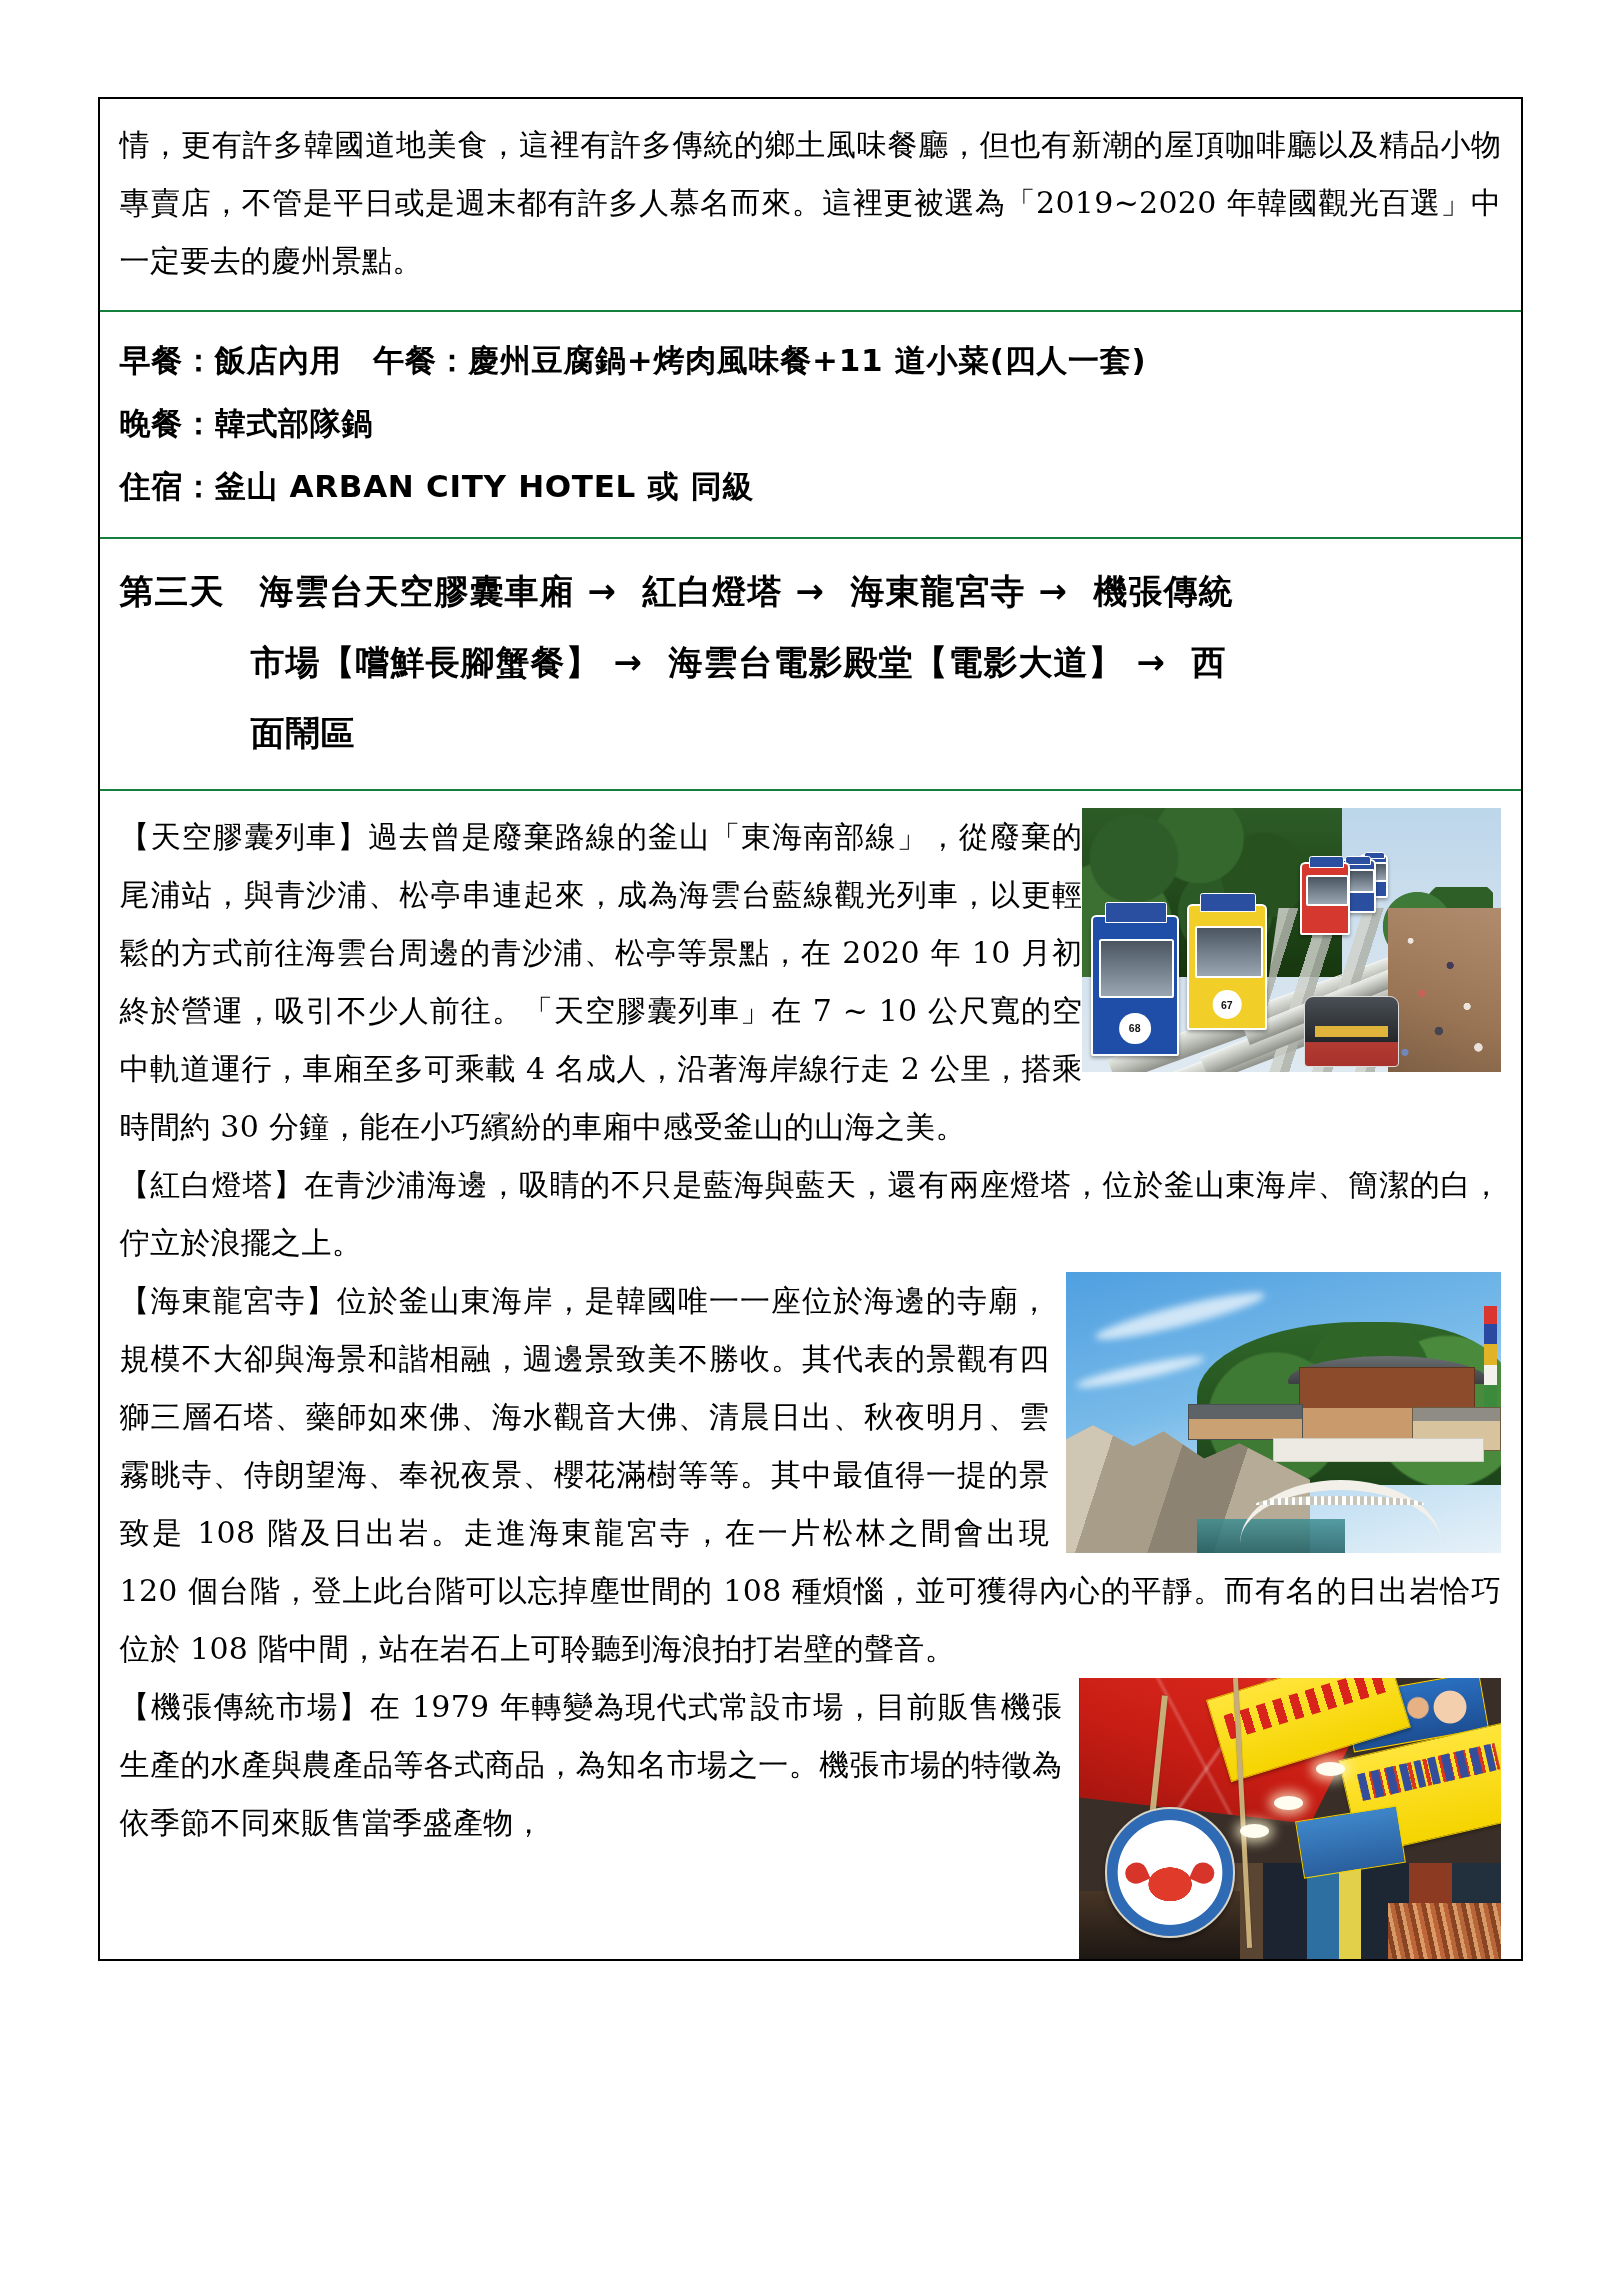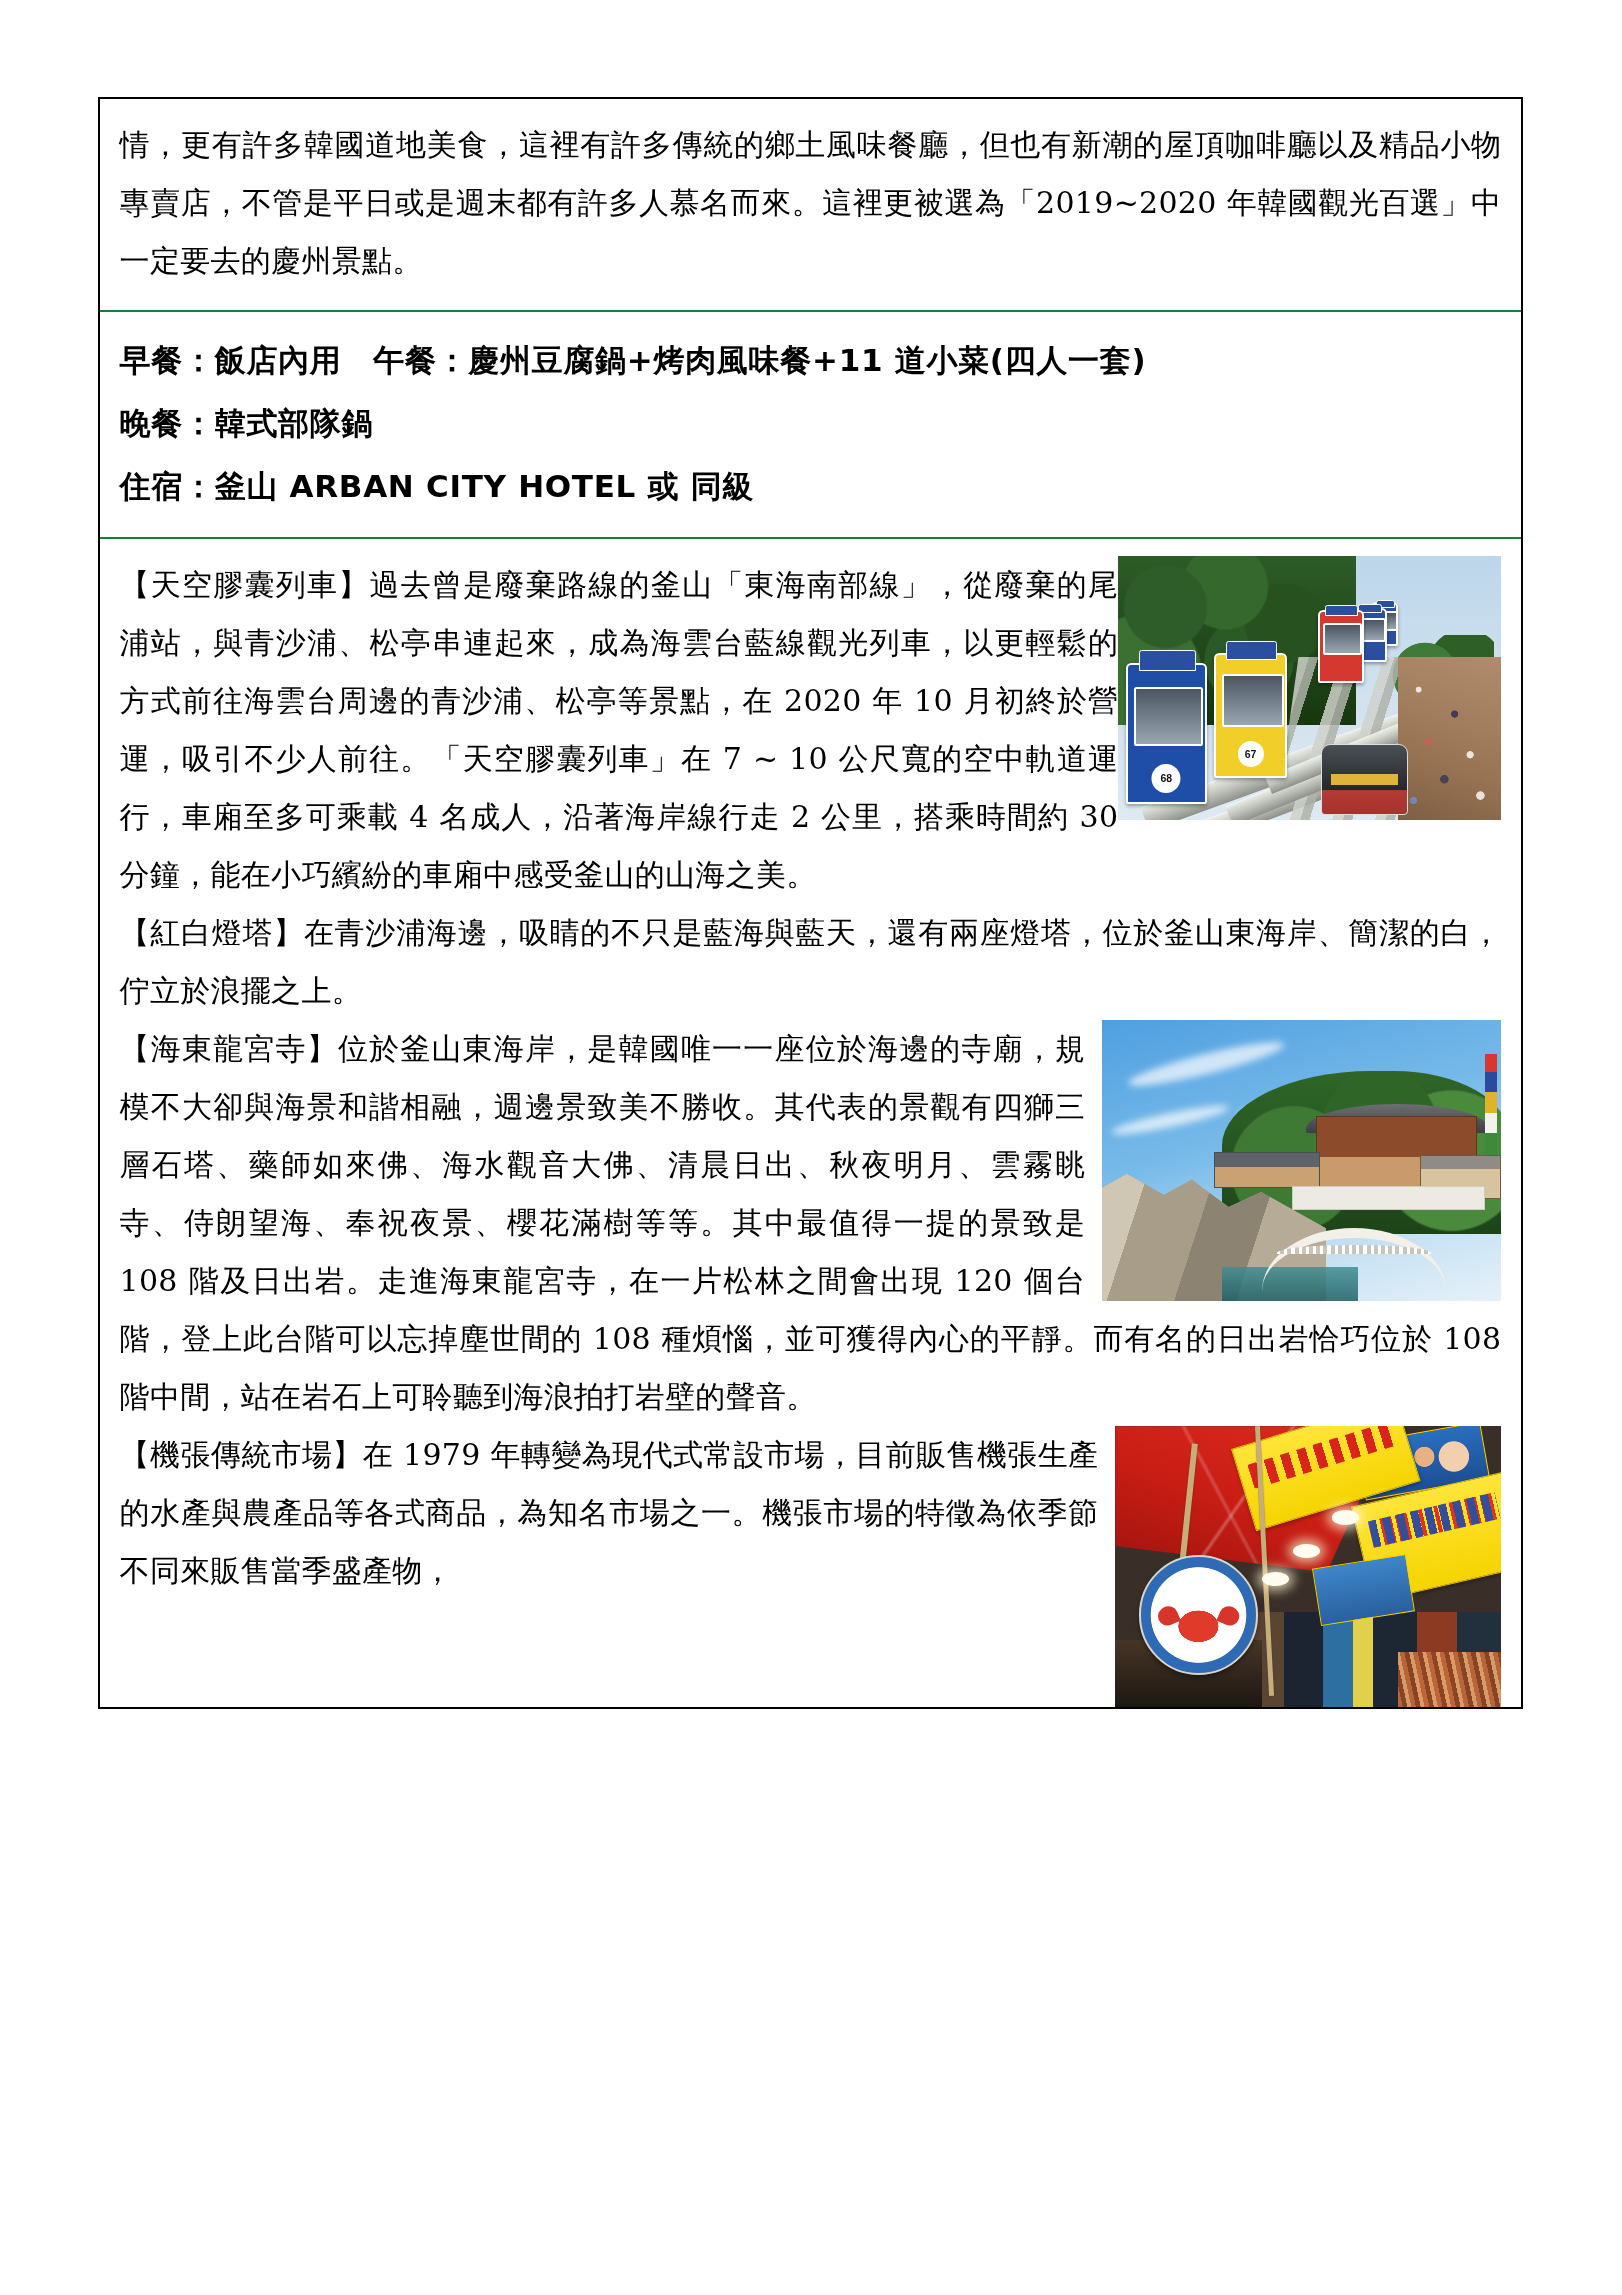--- a/index.html
+++ b/index.html
@@ -68,20 +68,21 @@
   .day-head-line { display: block; white-space: pre; }
   .day-head-line.cont { padding-left: 131px; }
 
   
   .fig {
     float: right;
     margin: 0 0 6.5px 17px;
     position: relative;
     overflow: hidden;
     border: 0;
+    padding-left: 36px;
   }
   .fig-train   { width: 383px; height: 264px; shape-outside: border-box; }
   .fig-temple  { width: 399px; height: 281px; }
   .fig-market  { width: 386px; height: 281px; }
 
   
   .train-sky {
     position:absolute; inset:0;
     background:
       linear-gradient(#bcd6ea 0%, #cfe0ee 45%, #dfe9f1 100%);
@@ -355,20 +356,29 @@
   </div>
 
   <div class="row">
     <div class="cell">
       <p class="meal">早餐：飯店內用　午餐：慶州豆腐鍋+烤肉風味餐+11 道小菜(四人一套)</p>
       <p class="meal">晚餐：韓式部隊鍋</p>
       <p class="meal">住宿：釜山 ARBAN CITY HOTEL 或 同級</p>
     </div>
   </div>
 
+  <div class="row">
+    <div class="cell">
+      <div class="day-head">
+        <span class="day-head-line"><span>第三天</span>　<span>海雲台天空膠囊車廂 →  紅白燈塔 →  海東龍宮寺 →  機張傳統</span></span>
+        <span class="day-head-line cont">市場【嚐鮮長腳蟹餐】 →  海雲台電影殿堂【電影大道】 →  西</span>
+        <span class="day-head-line cont">面鬧區</span>
+      </div>
+    </div>
+  </div>
 
   <div class="row">
     <div class="cell" style="padding-bottom:29px;">
 
       <div class="fig fig-train">
         <div class="train-sky"></div>
         <div class="train-trees"></div>
         <div class="train-trees2"></div>
         <div class="rail rail-a"></div>
         <div class="rail rail-b"></div>

